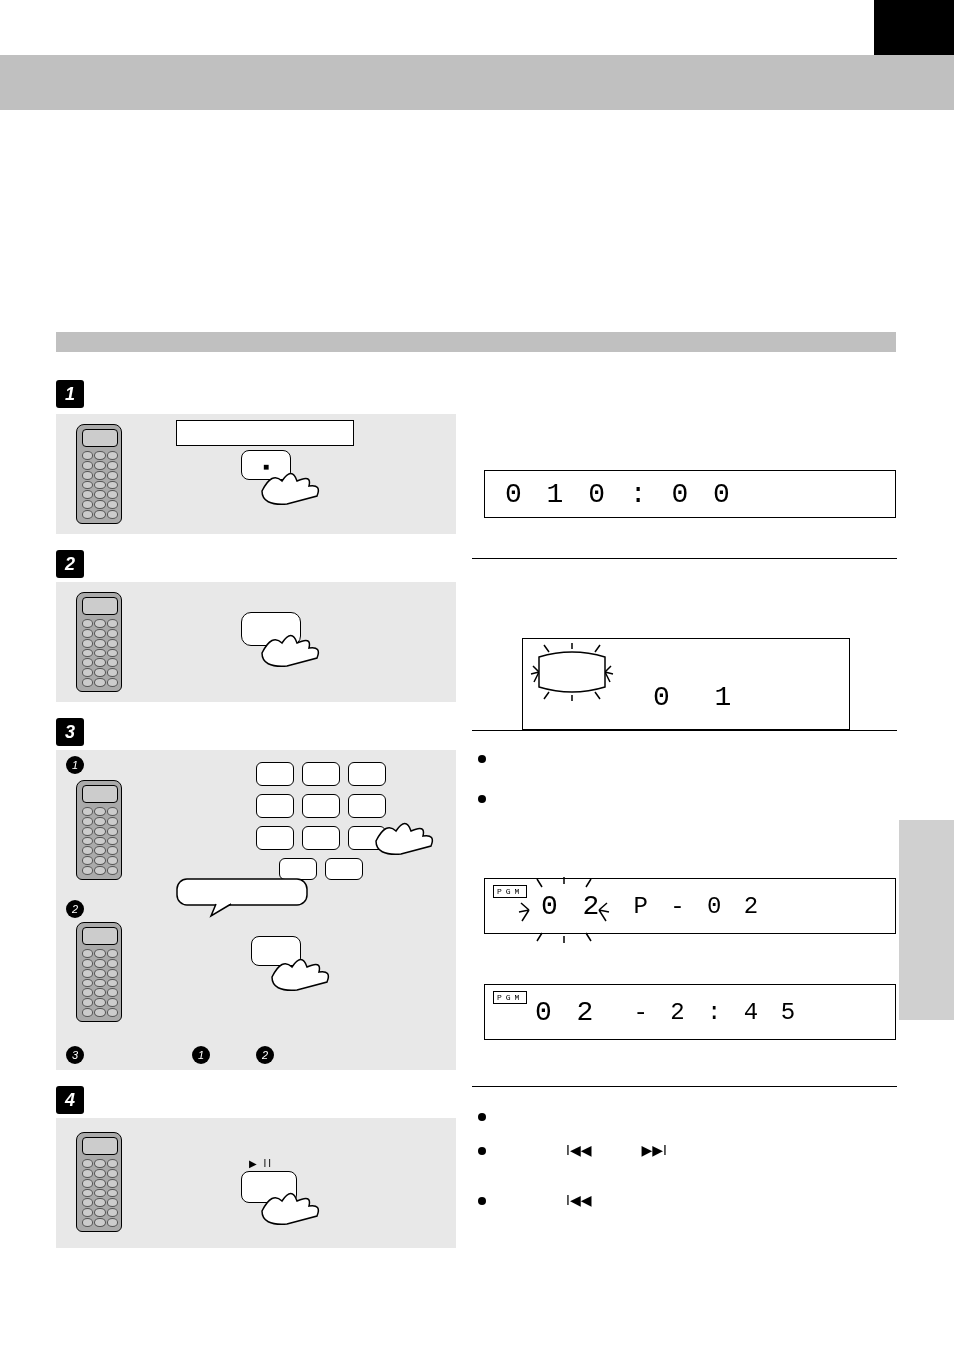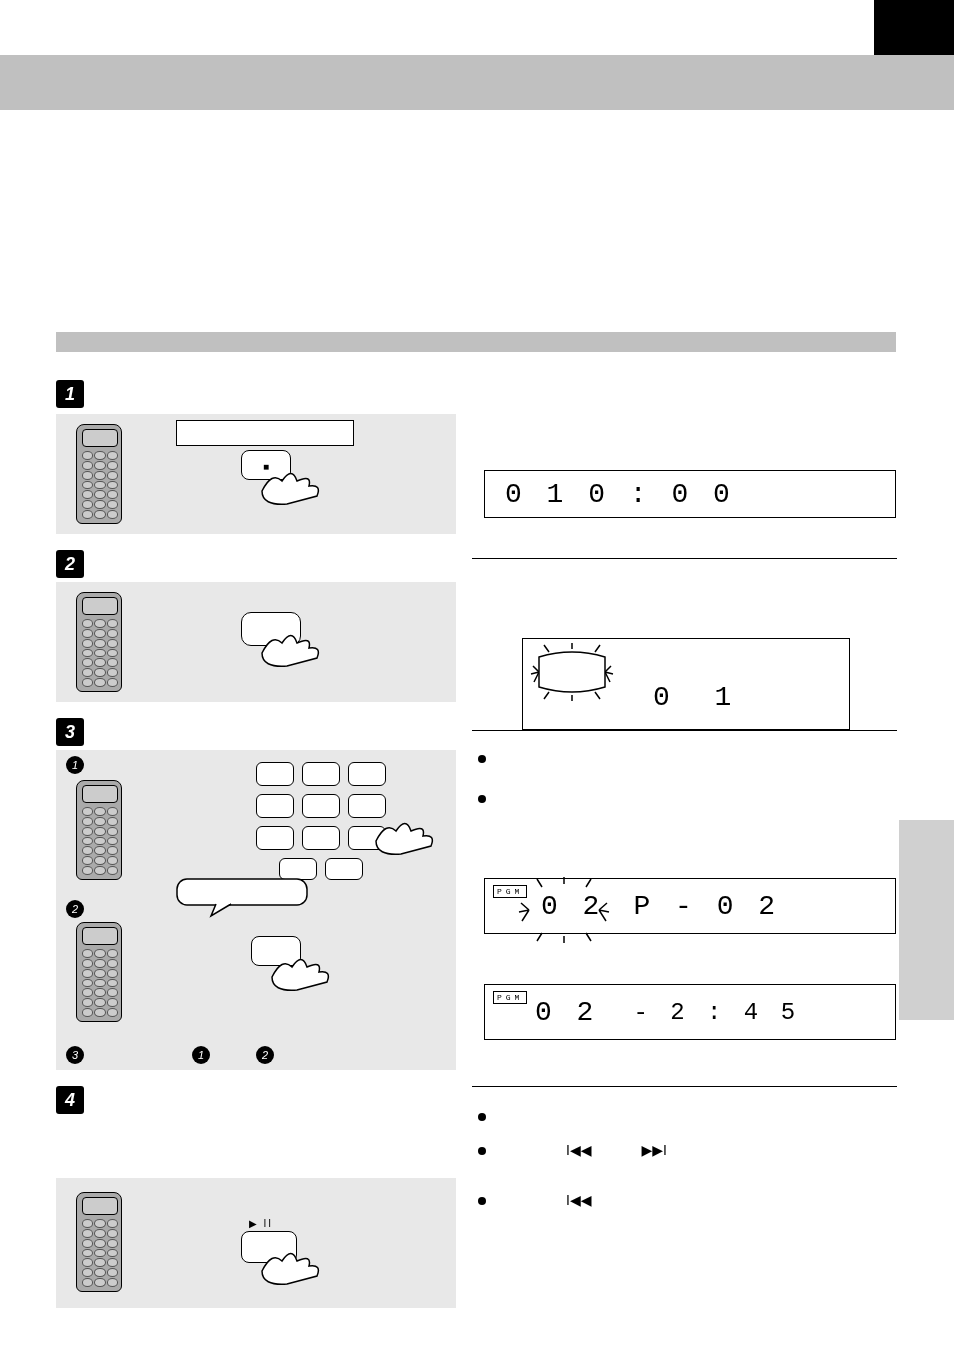--- a/index.html
+++ b/index.html
@@ -211,21 +211,21 @@
       <path d="M 25 35 Q 35 15 45 25 Q 55 10 60 25 Q 75 18 72 30 Q 85 28 80 40 L 50 48 Q 25 50 25 35 Z" fill="#fff" stroke="#000" stroke-width="1.5"></path>
     </svg>
   </div>
 
   <div class="sub-circle" style="top:296px; left:10px;">3</div>
   <div class="sub-circle" style="top:296px; left:136px;">1</div>
   <div class="sub-circle" style="top:296px; left:200px;">2</div>
 </div>
 
 <div class="step-num" style="top:1086px; left:56px;">4</div>
-<div class="instr-box" style="top:1178px; left:56px; width:400px; height:130px;">
+<div class="instr-box" style="top:1118px; left:56px; width:400px; height:130px;">
   <div class="remote" style="top:14px; left:20px;">
     <div class="remote-body">
       <div class="remote-top"></div>
       <div class="remote-grid">
           <span></span>
           <span></span>
           <span></span>
           <span></span>
           <span></span>
           <span></span>
@@ -288,21 +288,21 @@
   <span class="pgm-box" style="position:absolute; top:6px; left:8px;">PGM</span>
   <svg class="starburst" width="100" height="70" style="top:-4px; left:32px;">
     <g stroke="#000" stroke-width="1.5" fill="none">
       <path d="M 12 35 L 4 28 M 12 35 L 2 37 M 12 35 L 5 46"></path>
       <path d="M 82 35 L 90 28 M 82 35 L 92 37 M 82 35 L 89 46"></path>
       <path d="M 25 12 L 20 4 M 47 9 L 47 2 M 69 12 L 74 4"></path>
       <path d="M 25 58 L 20 66 M 47 61 L 47 68 M 69 58 L 74 66"></path>
     </g>
   </svg>
   <span class="lcd-text" style="margin-left:46px;">0 2</span>
-  <span class="lcd-text" style="margin-left:30px; font-size:28px;">P -  0 2</span>
+  <span class="lcd-text" style="margin-left:30px; font-size:24px;">P -  0 2</span>
 </div>
 
 <div class="lcd" style="top:984px; left:484px; width:412px; height:56px; padding-left:10px;">
   <span class="pgm-box" style="position:absolute; top:6px; left:8px;">PGM</span>
   <span class="lcd-text" style="margin-left:40px;">0 2</span>
   <span class="lcd-text" style="margin-left:36px; font-size:24px;">- 2 : 4 5</span>
 </div>
 
 <hr class="sep" style="top:1086px; left:472px; width:425px;">
 

